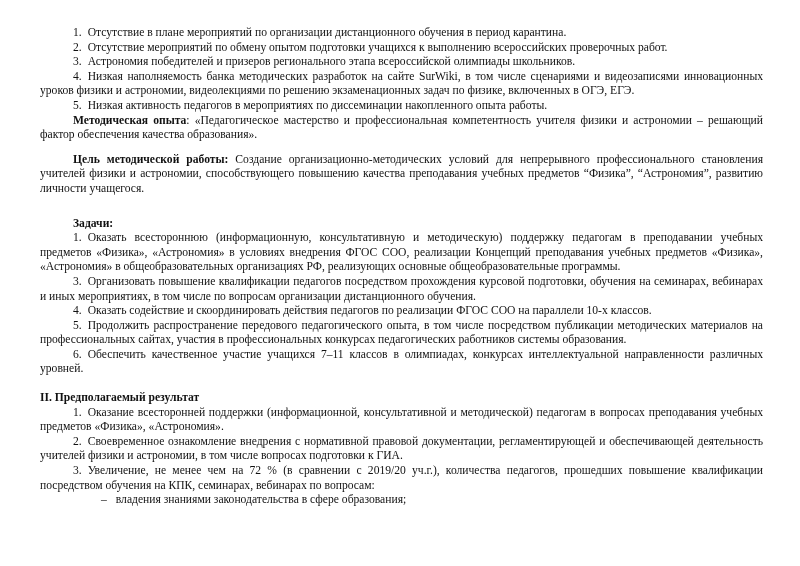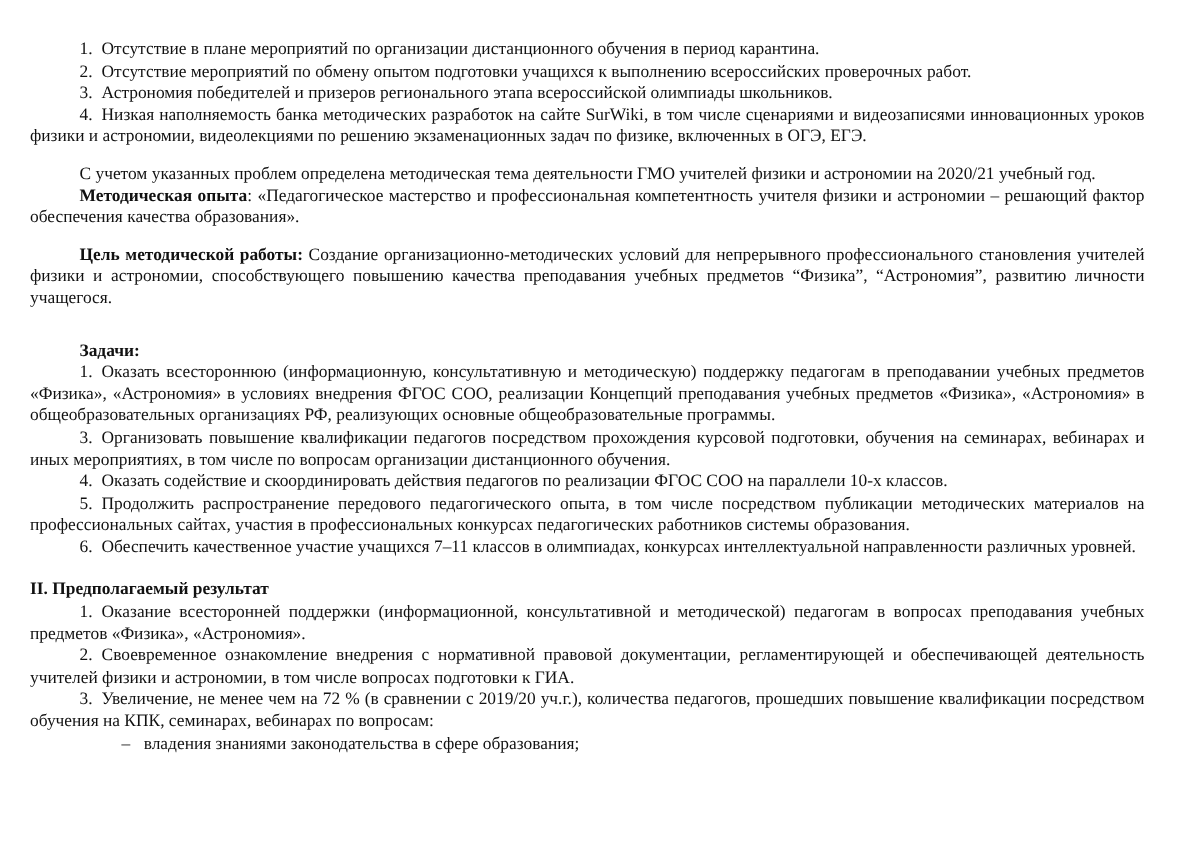--- a/index.html
+++ b/index.html
@@ -11,21 +11,21 @@
     width: 800px;
     height: 566px;
     overflow: hidden;
     font-family: "Liberation Serif", "DejaVu Serif", serif;
     color: #111111;
   }
   .page {
     box-sizing: border-box;
     width: 800px;
     height: 566px;
-    padding: 26px 37px 20px 20px;
+    padding: 26px 37px 20px 40px;
     background: #ffffff;
   }
   .para {
     margin: 0;
     font-size: 11.6px;
     line-height: 14.6px;
     text-align: justify;
     text-indent: 33px;
   }
   .gap-top { margin-top: 10px; }
@@ -51,22 +51,22 @@
 </style>
 </head>
 <body>
 
 <div class="page">
 
   <p class="para"><span class="num">1.</span><span>Отсутствие в плане мероприятий по организации дистанционного обучения в период карантина.</span></p>
   <p class="para"><span class="num">2.</span><span>Отсутствие мероприятий по обмену опытом подготовки учащихся к выполнению всероссийских проверочных работ.</span></p>
   <p class="para"><span class="num">3.</span><span>Астрономия победителей и призеров регионального этапа всероссийской олимпиады школьников.</span></p>
   <p class="para"><span class="num">4.</span><span>Низкая наполняемость банка методических разработок на сайте SurWiki, в том числе сценариями и видеозаписями инновационных уроков физики и астрономии, видеолекциями по решению экзаменационных задач по физике, включенных в ОГЭ, ЕГЭ.</span></p>
+  <p class="para"><span class="num">5.</span><span>Низкая активность педагогов в мероприятиях по диссеминации накопленного опыта работы.</span></p>
 
-  <p class="para gap-top">С учетом указанных проблем определена методическая тема деятельности ГМО учителей физики и астрономии на 2020/21 учебный год.</p>
 
   <p class="para"><b>Методическая опыта</b><span>: «Педагогическое мастерство и профессиональная компетентность учителя физики и астрономии – решающий фактор обеспечения качества образования».</span></p>
 
   <p class="para gap-top"><b>Цель методической работы:</b><span> Создание организационно-методических условий для непрерывного профессионального становления учителей физики и астрономии, способствующего повышению качества преподавания учебных предметов “Физика”, “Астрономия”, развитию личности учащегося.</span></p>
 
   <p class="para heading gap-top">Задачи:</p>
   <p class="para"><span class="num">1.</span><span>Оказать всестороннюю (информационную, консультативную и методическую) поддержку педагогам в преподавании учебных предметов «Физика», «Астрономия» в условиях внедрения ФГОС СОО, реализации Концепций преподавания учебных предметов «Физика», «Астрономия» в общеобразовательных организациях РФ, реализующих основные общеобразовательные программы.</span></p>
   <p class="para"><span class="num">3.</span><span>Организовать повышение квалификации педагогов посредством прохождения курсовой подготовки, обучения на семинарах, вебинарах и иных мероприятиях, в том числе по вопросам организации дистанционного обучения.</span></p>
   <p class="para"><span class="num">4.</span><span>Оказать содействие и скоординировать действия педагогов по реализации ФГОС СОО на параллели 10-х классов.</span></p>
   <p class="para"><span class="num">5.</span><span>Продолжить распространение передового педагогического опыта, в том числе посредством публикации методических материалов на профессиональных сайтах, участия в профессиональных конкурсах педагогических работников системы образования.</span></p>

